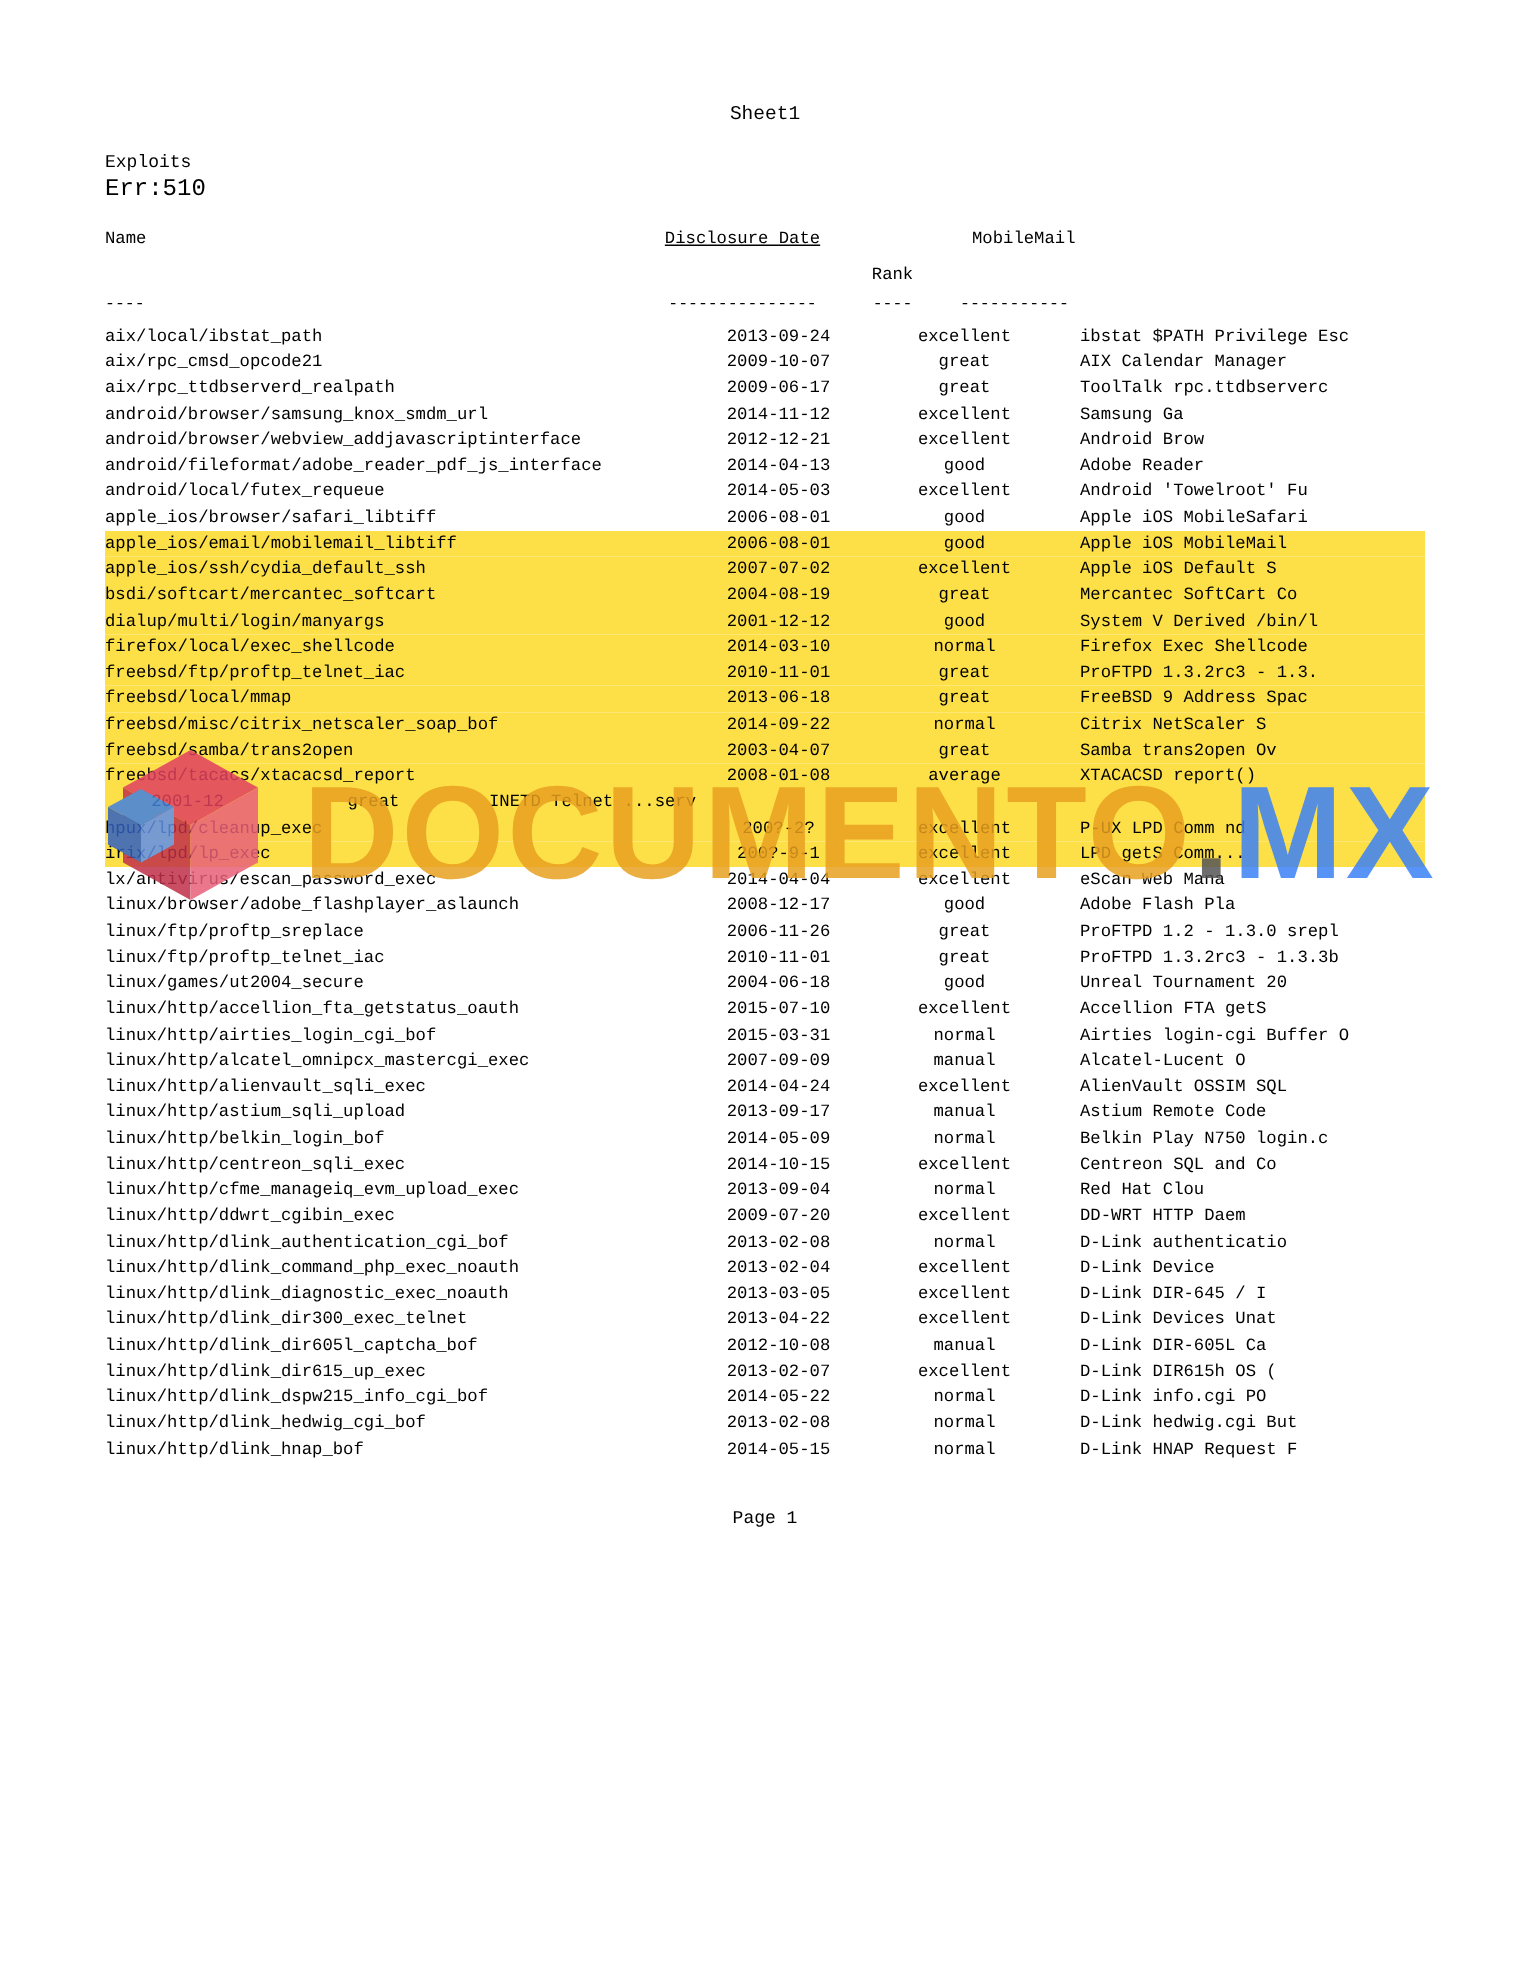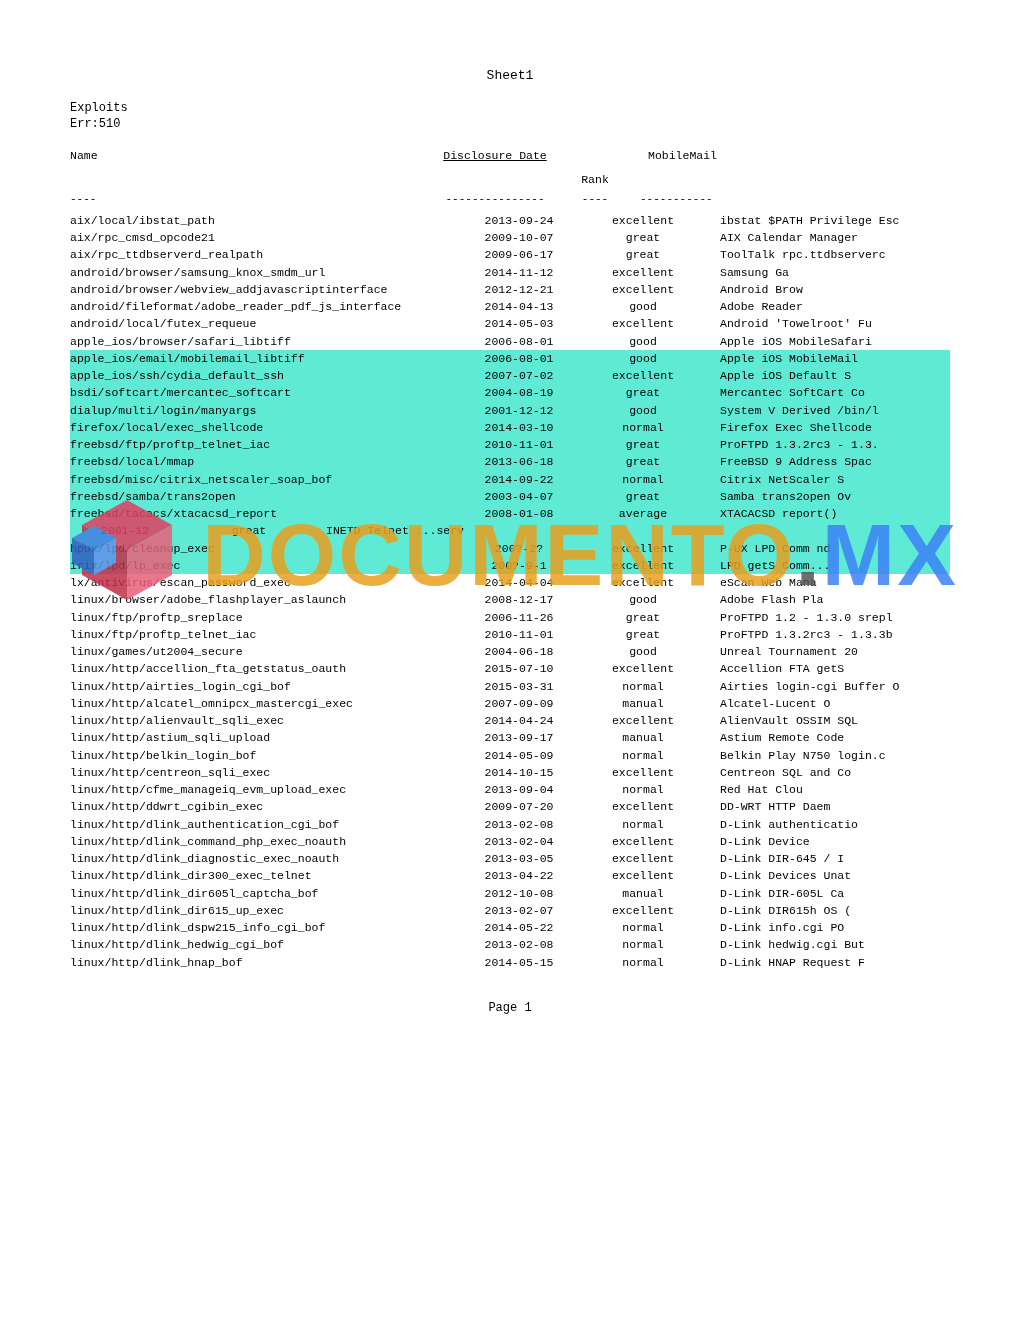--- a/index.html
+++ b/index.html
@@ -26,21 +26,21 @@
       font-size: 13px;
       margin-bottom: 18px;
     }
 
     .exploits-header {
       font-size: 12px;
       margin-bottom: 2px;
     }
 
     .err-line {
-      font-size: 12px;
+      font-size: 16px;
       margin-bottom: 16px;
     }
 
     .table-wrapper {
       width: 100%;
       font-size: 11.5px;
       line-height: 1.55;
     }
 
     .col-header-row {
@@ -64,21 +64,21 @@
     .sep-rank { width: 90px; text-align: center; }
     .sep-desc { flex: 1; }
 
     .data-row {
       display: flex;
       line-height: 1.5;
       gap: 24px;
     }
 
     .data-row.highlighted {
-      background: #5eead4;
+      background: #fde047;
     }
 
     .cell-name { width: 370px; min-width: 370px; overflow: hidden; white-space: nowrap; }
     .cell-date { width: 110px; min-width: 110px; text-align: center; white-space: nowrap; }
     .cell-rank { width: 90px; min-width: 90px; text-align: center; white-space: nowrap; }
     .cell-desc { flex: 1; overflow: hidden; white-space: nowrap; padding-left: 8px; }
 
     .watermark {
       position: absolute;
       top: 490px;

